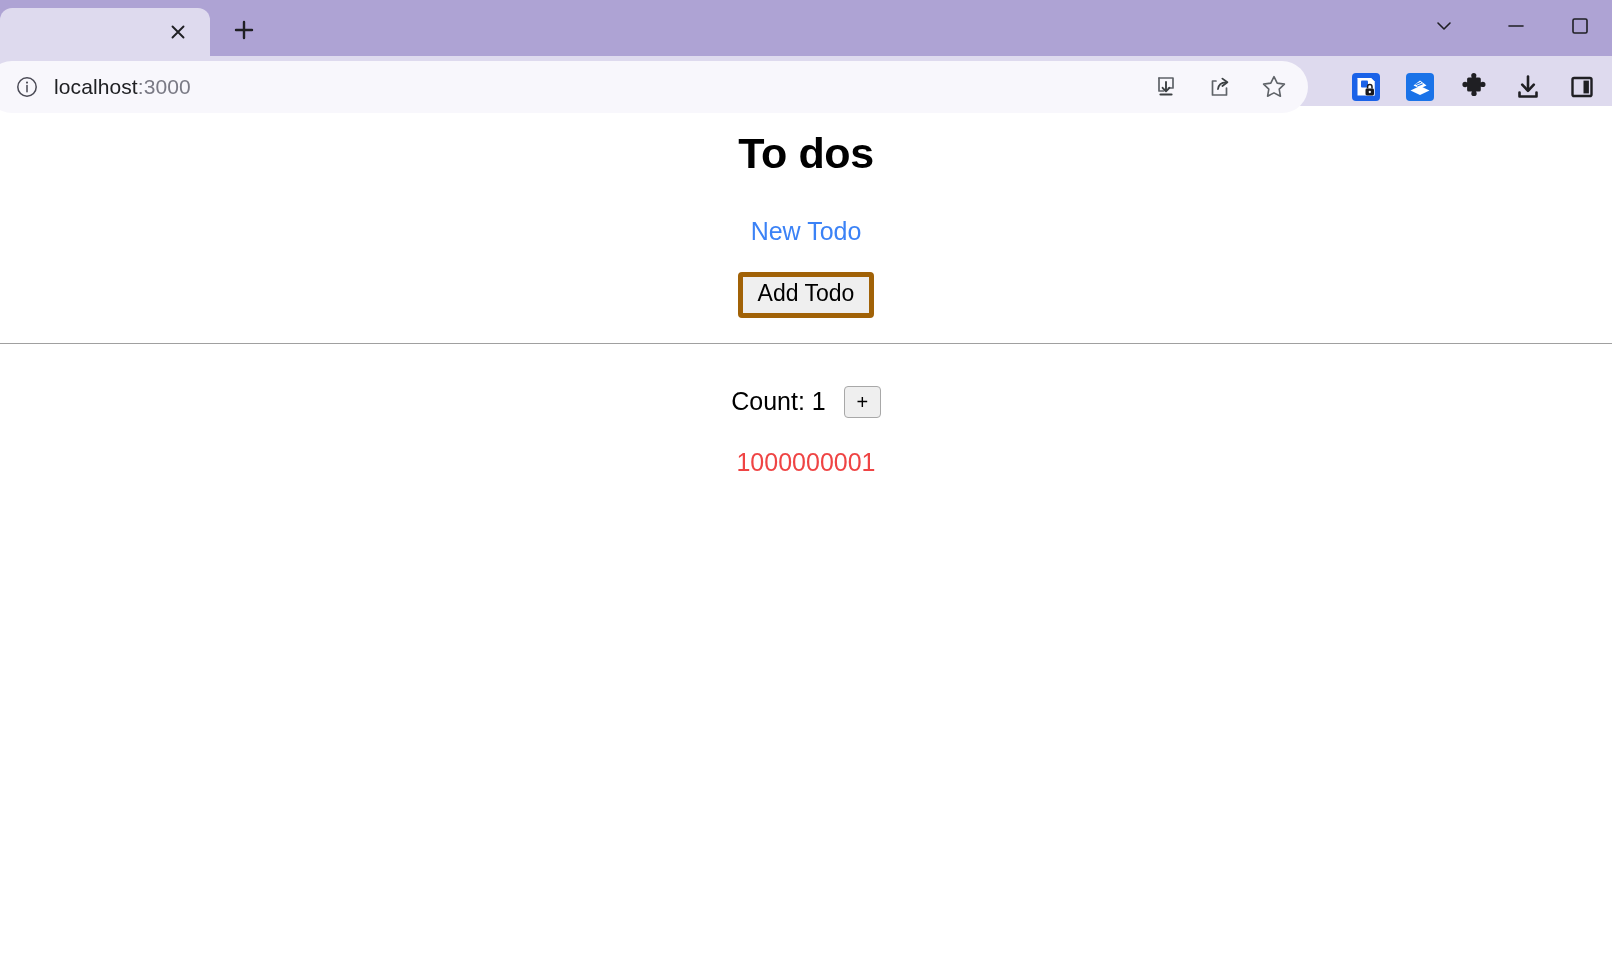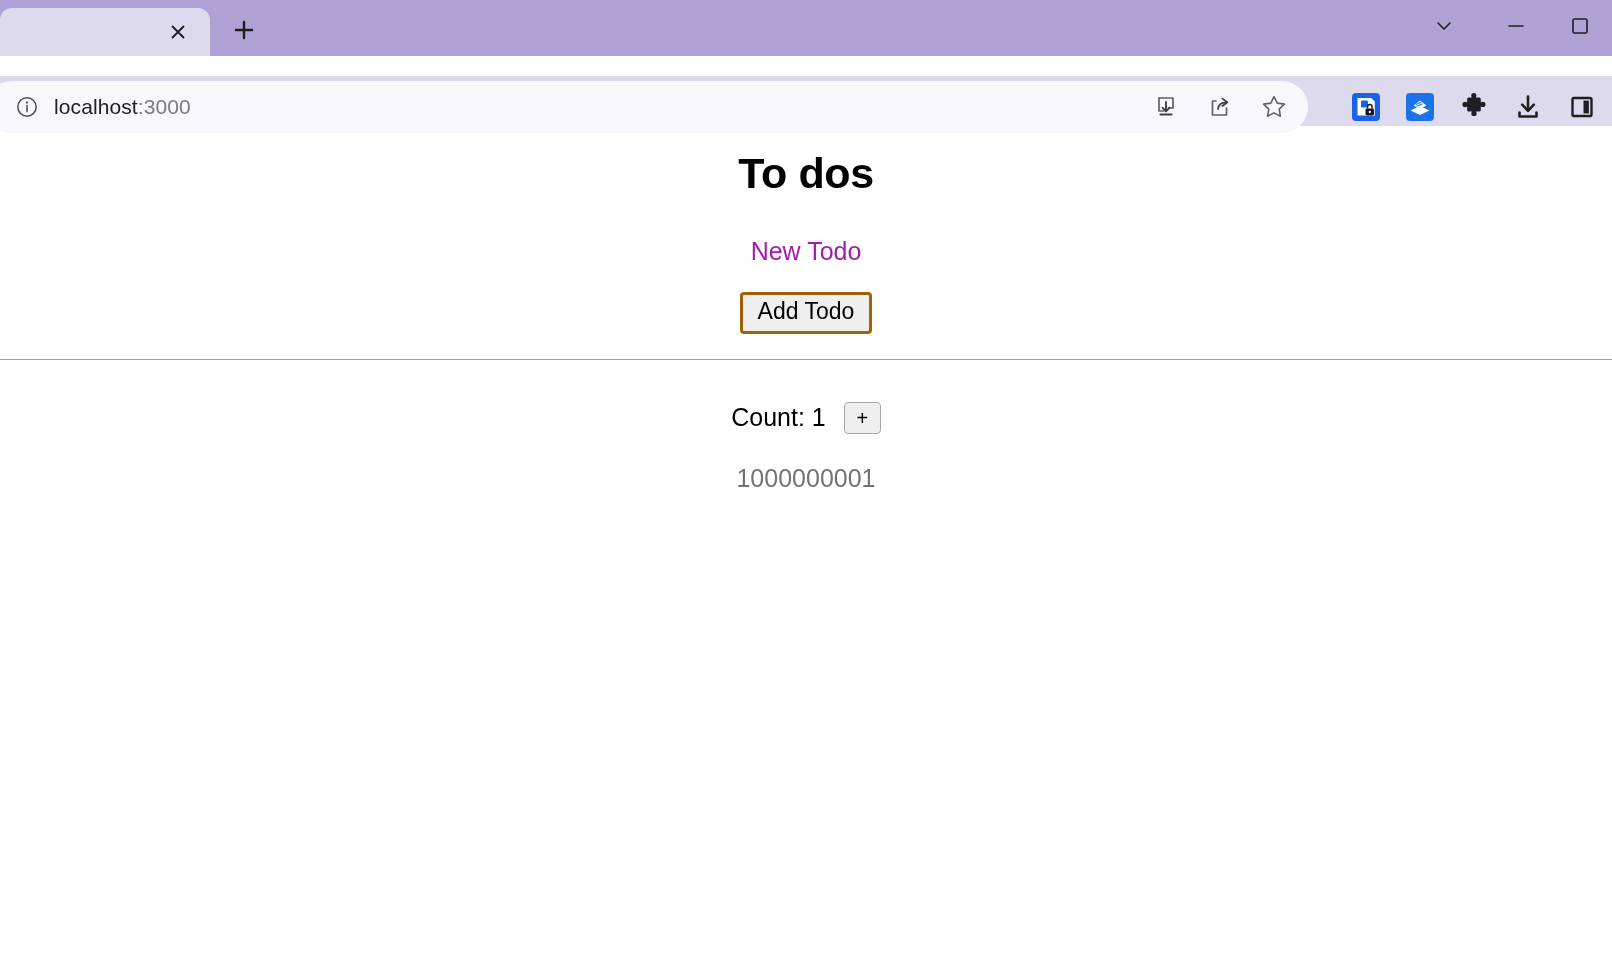--- a/index.html
+++ b/index.html
@@ -90,21 +90,20 @@
   .wc-btn.maximize { width: 60px; justify-content: flex-start; padding-left: 18px; }
 
   
   .toolbar {
     height: 50px;
     background: #dedaee;
     display: flex;
     align-items: center;
     flex: 0 0 auto;
     position: relative;
-    margin-top: 20px;
   }
 
   .omnibox {
     position: absolute;
     left: -14px;
     top: 5px;
     height: 52px;
     width: 1322px;
     background: #f8f7fc;
     border-radius: 26px;
@@ -183,37 +182,37 @@
     color: #000000;
     letter-spacing: -0.4px;
     margin: 0;
     line-height: 1.1;
   }
 
   .todo-heading { margin-top: 32px; }
 
   .todo-label {
     font-size: 25px;
-    color: #a21caf;
+    color: #3b82f6;
     margin-top: 42px;
     line-height: 1;
   }
 
   .add-todo-row {
     margin-top: 28px;
     display: flex;
     justify-content: center;
   }
 
   button.ui-button {
     font-family: "Liberation Sans", sans-serif;
     font-size: 23px;
     color: #000000;
     background: #efefef;
-    border: 3px solid #a16207;
+    border: 5px solid #a16207;
     border-radius: 4px;
     padding: 4px 15px 6px 15px;
     line-height: 1.1;
     cursor: default;
   }
 
   hr.divider {
     border: none;
     border-top: 1px solid #a0a0a0;
     margin: 25px 0 0 0;
@@ -244,21 +243,21 @@
     width: 37px;
     height: 32px;
     margin-left: 2px;
     line-height: 1;
     cursor: default;
   }
 
   .calc-result {
     margin-top: 32px;
     font-size: 25px;
-    color: #737373;
+    color: #ef4444;
     line-height: 1;
   }
 </style>
 </head>
 <body>
 
 <div class="browser-window">
 
   <div class="tab-strip">
 

